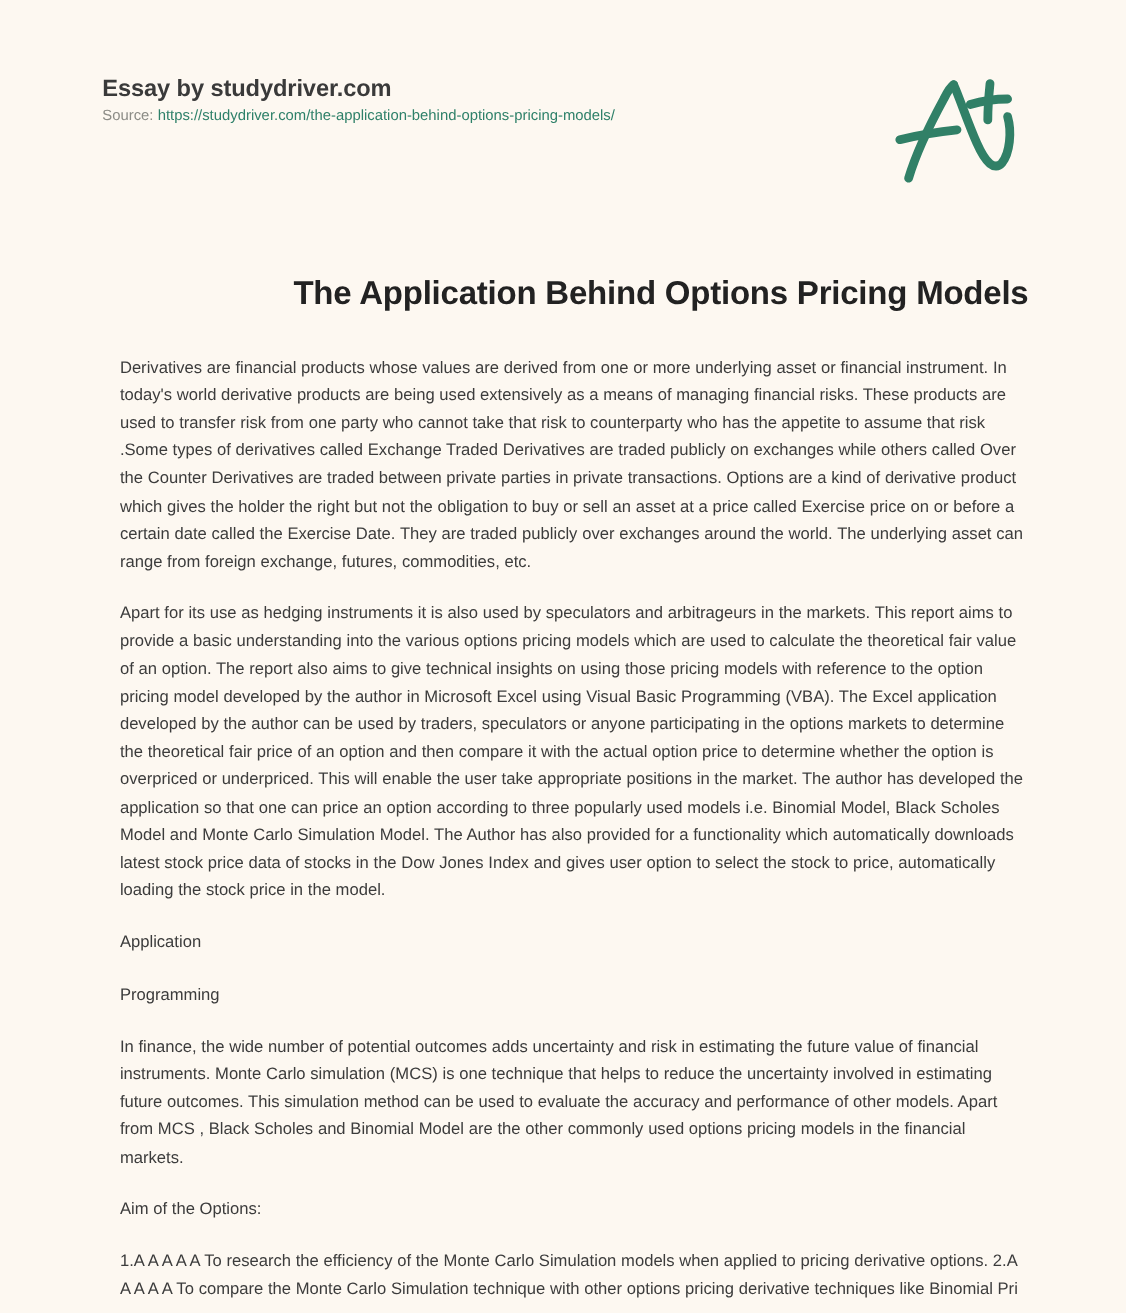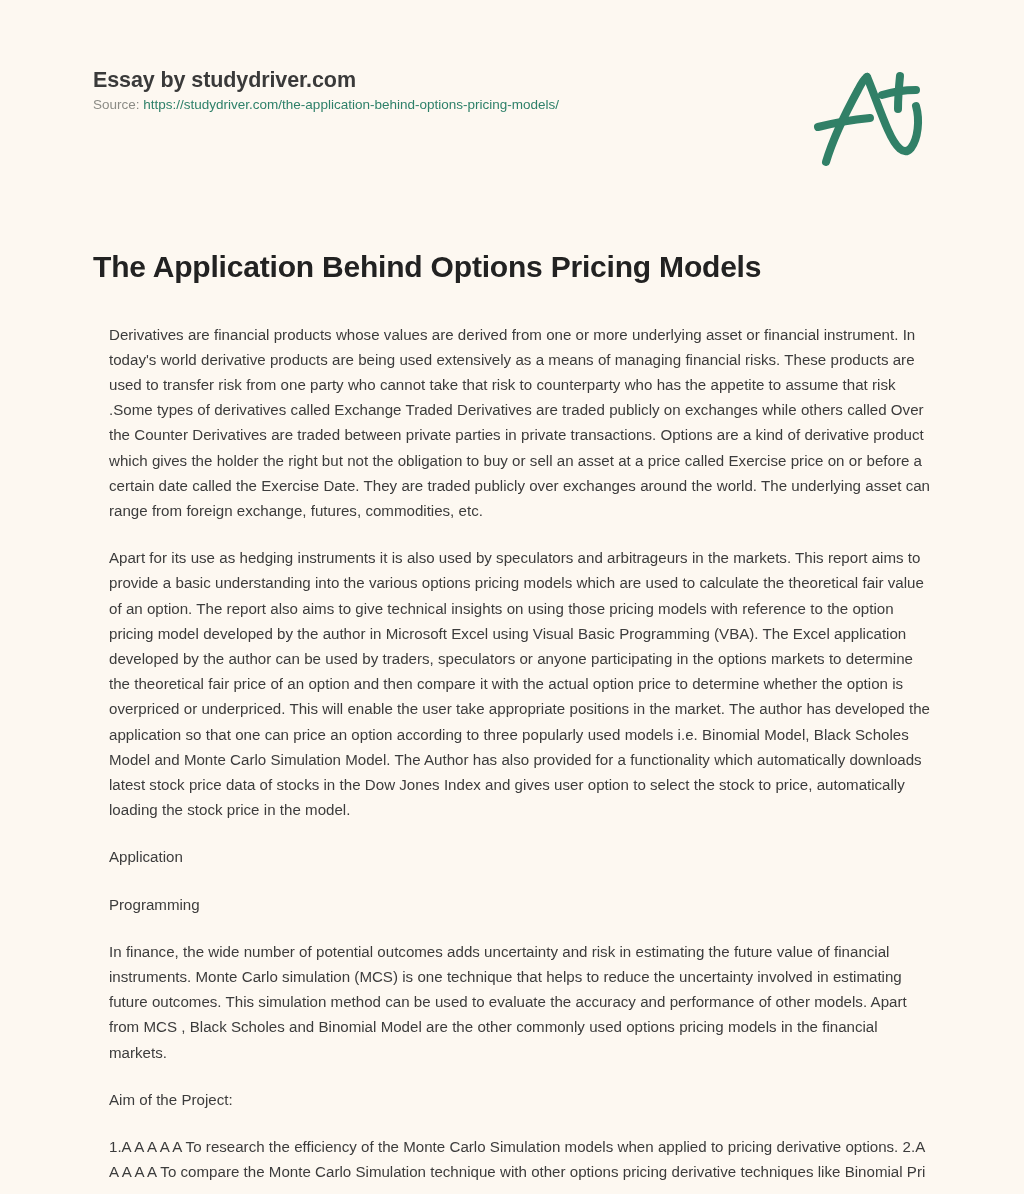--- a/index.html
+++ b/index.html
@@ -83,20 +83,21 @@
     width: 842px;
   }
 
   .article-title {
     margin: 0 0 36px 0;
     font-size: 30px;
     line-height: 1.22;
     font-weight: bold;
     color: #222222;
     letter-spacing: -0.2px;
+    text-align: right;
   }
 
   .article-body p {
     margin: 0 0 22px 16px;
     font-size: 15.1px;
     line-height: 25.2px;
     color: #3c3c3c;
     text-align: left;
     word-spacing: 0.1px;
   }
@@ -147,18 +148,18 @@
 
   <div class="article">
     <h1 class="article-title">The Application Behind Options Pricing Models</h1>
 
     <div class="article-body">
       <p>Derivatives are financial products whose values are derived from one or more underlying asset or financial instrument. In today's world derivative products are being used extensively as a means of managing financial risks. These products are used to transfer risk from one party who cannot take that risk to counterparty who has the appetite to assume that risk .Some types of derivatives called Exchange Traded Derivatives are traded publicly on exchanges while others called Over the Counter Derivatives are traded between private parties in private transactions. Options are a kind of derivative product which gives the holder the right but not the obligation to buy or sell an asset at a price called Exercise price on or before a certain date called the Exercise Date. They are traded publicly over exchanges around the world. The underlying asset can range from foreign exchange, futures, commodities, etc.</p>
       <p>Apart for its use as hedging instruments it is also used by speculators and arbitrageurs in the markets. This report aims to provide a basic understanding into the various options pricing models which are used to calculate the theoretical fair value of an option. The report also aims to give technical insights on using those pricing models with reference to the option pricing model developed by the author in Microsoft Excel using Visual Basic Programming (VBA). The Excel application developed by the author can be used by traders, speculators or anyone participating in the options markets to determine the theoretical fair price of an option and then compare it with the actual option price to determine whether the option is overpriced or underpriced. This will enable the user take appropriate positions in the market. The author has developed the application so that one can price an option according to three popularly used models i.e. Binomial Model, Black Scholes Model and Monte Carlo Simulation Model. The Author has also provided for a functionality which automatically downloads latest stock price data of stocks in the Dow Jones Index and gives user option to select the stock to price, automatically loading the stock price in the model.</p>
       <p>Application</p>
       <p>Programming</p>
       <p>In finance, the wide number of potential outcomes adds uncertainty and risk in estimating the future value of financial instruments. Monte Carlo simulation (MCS) is one technique that helps to reduce the uncertainty involved in estimating future outcomes. This simulation method can be used to evaluate the accuracy and performance of other models. Apart from MCS , Black Scholes and Binomial Model are the other commonly used options pricing models in the financial markets.</p>
-      <p>Aim of the Project:</p>
+      <p>Aim of the Options:</p>
       <p class="clip">1.A A A A A  To research the efficiency of the Monte Carlo Simulation models when applied to pricing derivative options. 2.A A A A A  To compare the Monte Carlo Simulation technique with other options pricing derivative techniques like Binomial Pri</p>
     </div>
   </div>
 
 </div>
 
 </body></html>

